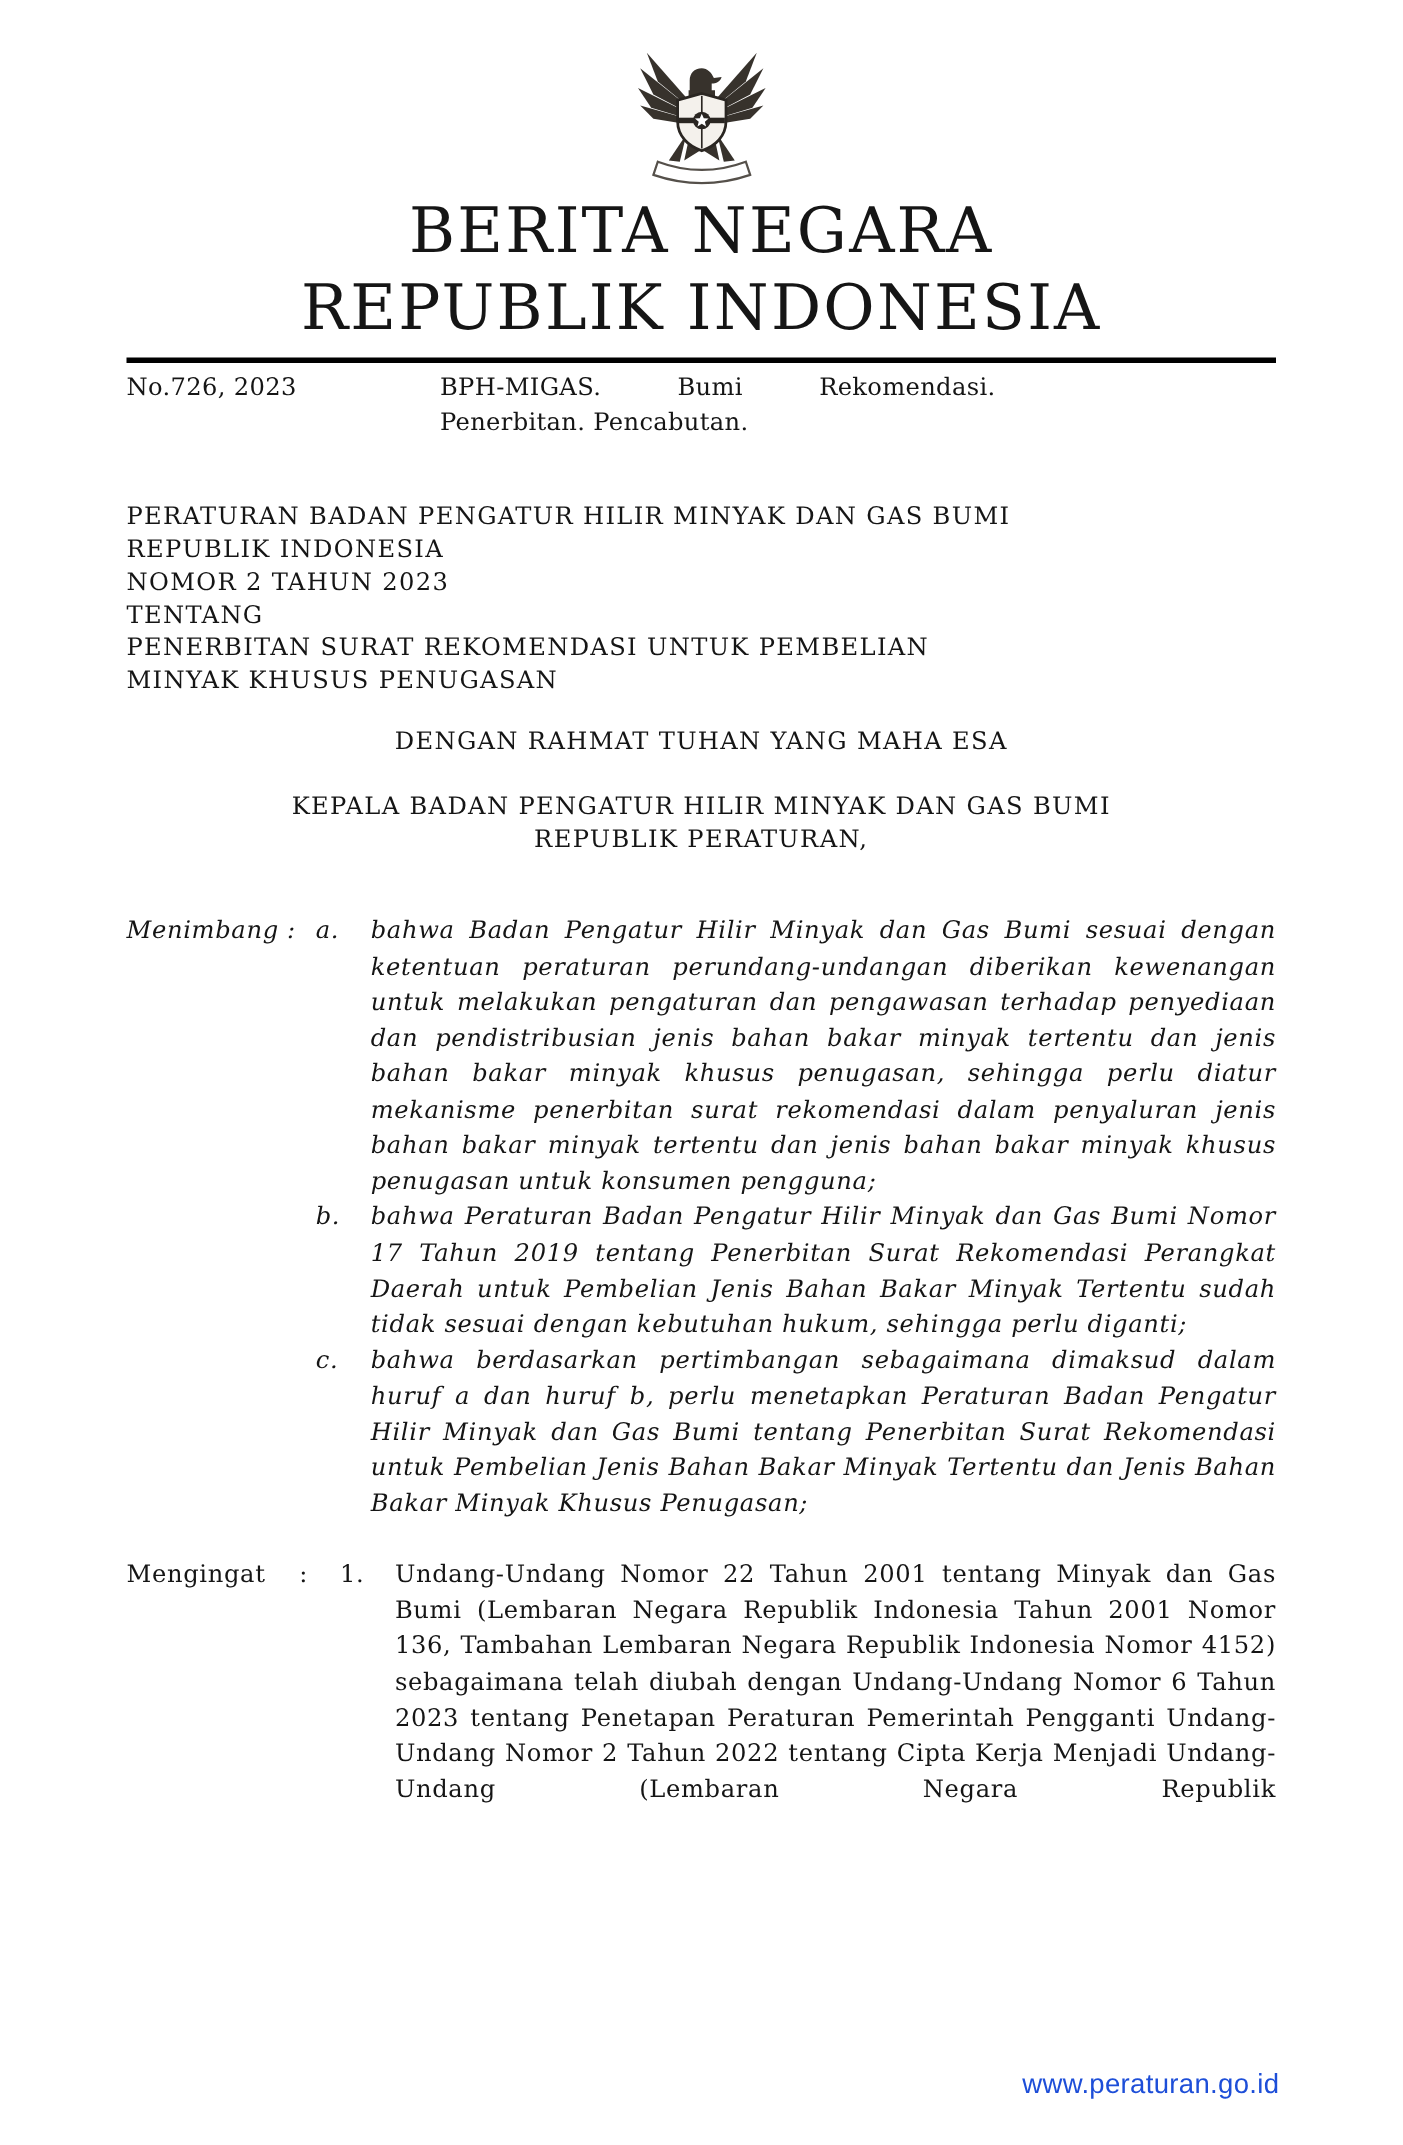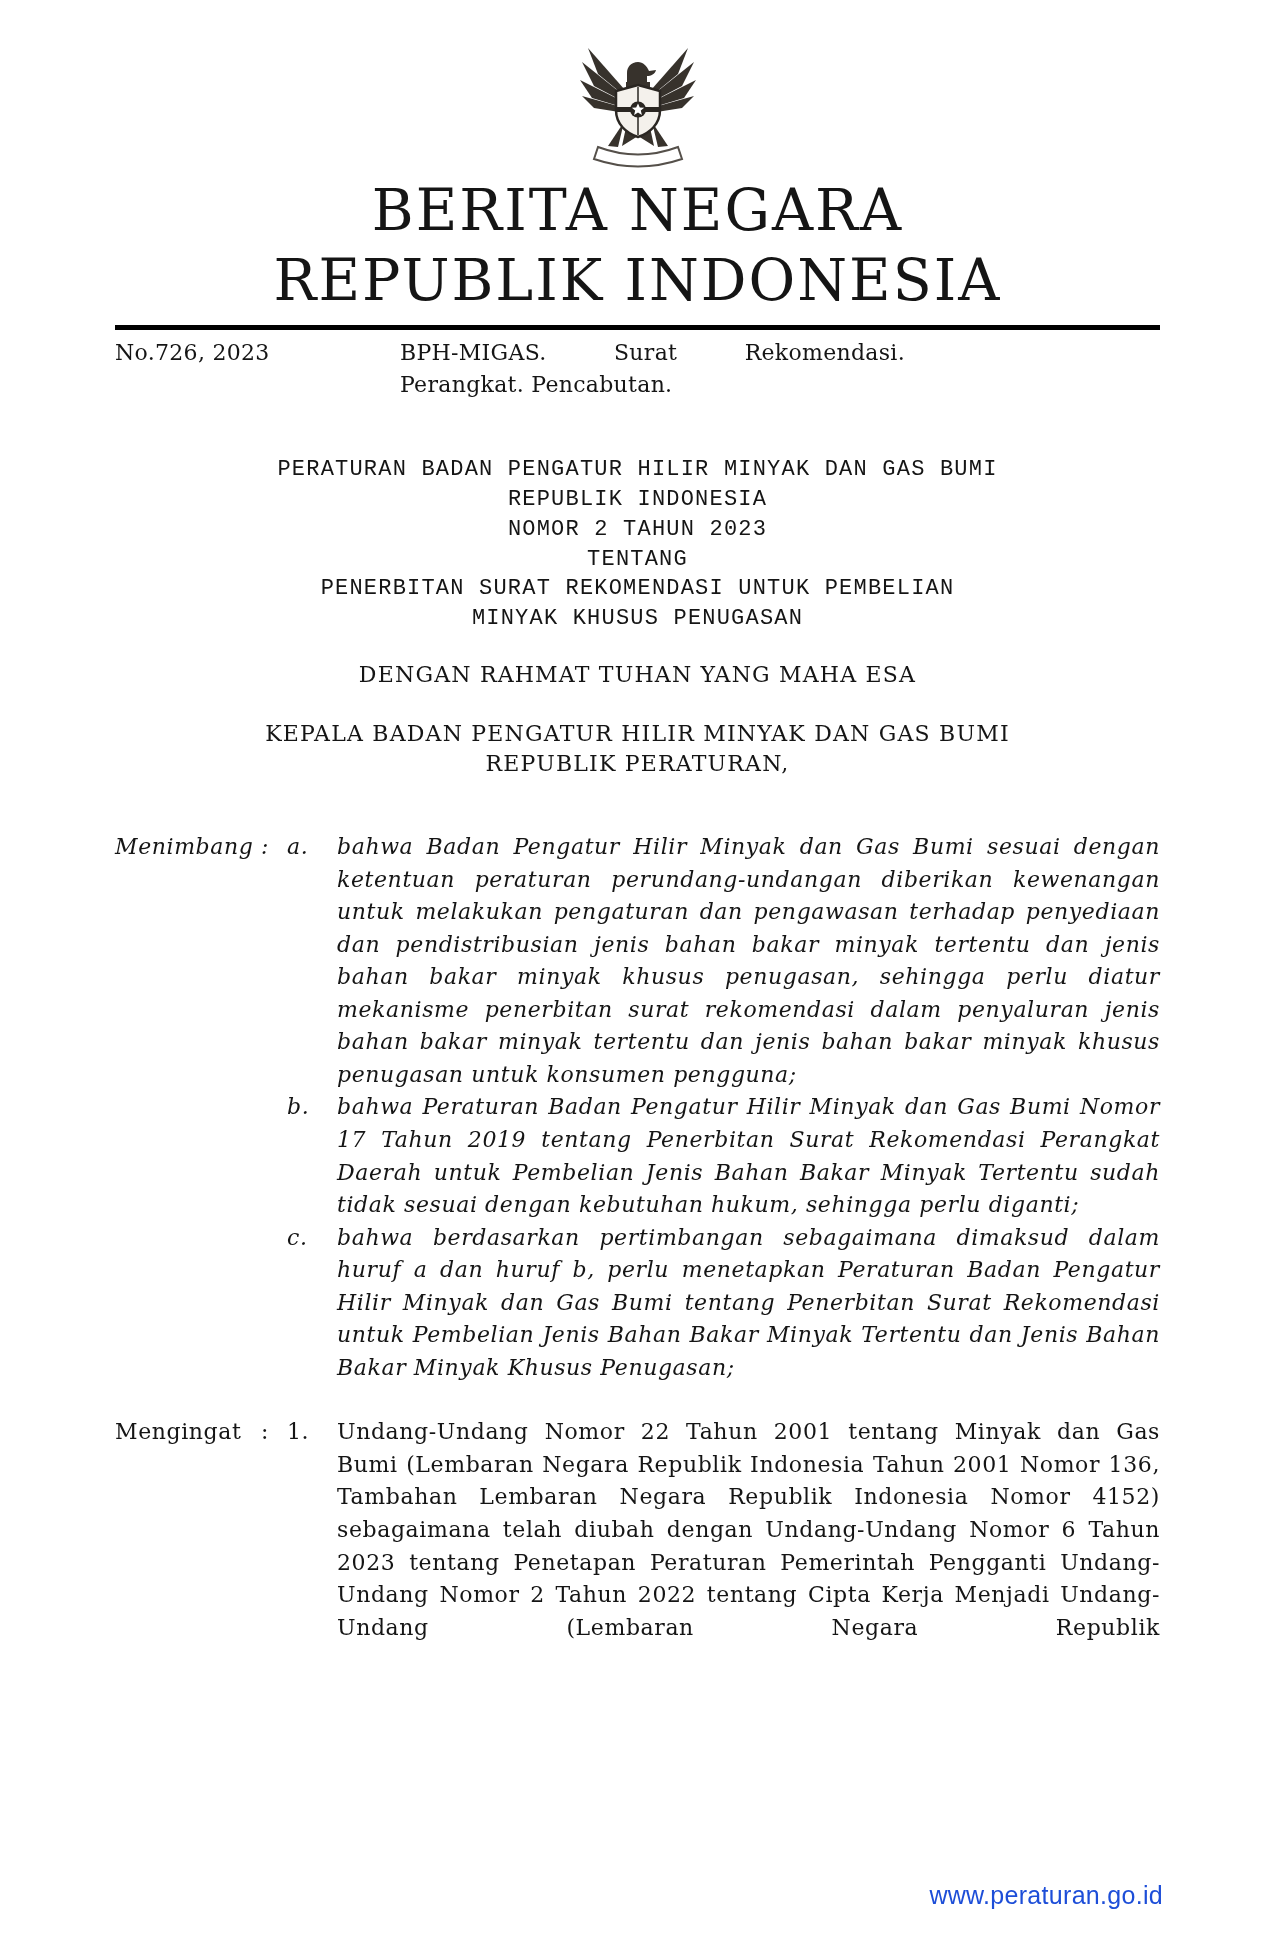--- a/index.html
+++ b/index.html
@@ -32,25 +32,24 @@
     margin-top: 7px;
     font-size: 22px;
     line-height: 1.45;
     letter-spacing: 0.3px;
   }
   .masthead-no { width: 285px; flex: none; }
   .masthead-subject { width: 505px; text-align: justify; }
 
   .title-block {
     margin-top: 54px;
-    text-align: center;
+    text-align: left;
     font-size: 22px;
     line-height: 1.36;
     letter-spacing: 1.2px;
-    font-family: Liberation Mono, monospace;
   }
   .invocation {
     margin-top: 28px;
     text-align: center;
     font-size: 22px;
     letter-spacing: 1.2px;
   }
   .authority {
     margin-top: 32px;
     text-align: center;
@@ -61,21 +60,21 @@
 
   .clause {
     display: grid;
     grid-template-columns: 146px 26px 1fr;
     font-size: 22px;
     line-height: 1.48;
     letter-spacing: 0.6px;
     align-items: start;
   }
   .considerations { margin-top: 52px; font-style: italic; }
-  .legal-basis { margin-top: 32px; }
+  .legal-basis { margin-top: 32px; gap: 11px; }
   .clause-item { display: grid; grid-template-columns: 50px 1fr; }
   .item-text { text-align: justify; }
   .item-text.continued { text-align-last: justify; }
 
   .footer-watermark {
     position: absolute;
     right: 112px;
     bottom: 40px;
     font-family: "Liberation Sans", sans-serif;
     font-size: 25px;
@@ -124,21 +123,21 @@
 
   <h1 class="masthead-title">
     <span>BERITA NEGARA</span><br>
     <span>REPUBLIK INDONESIA</span>
   </h1>
 
   <div class="rule"></div>
 
   <div class="masthead-row">
     <div class="masthead-no">No.726, 2023</div>
-    <div class="masthead-subject">BPH-MIGAS. Surat Rekomendasi. Perangkat. Pencabutan.</div>
+    <div class="masthead-subject">BPH-MIGAS. Bumi Rekomendasi. Penerbitan. Pencabutan.</div>
   </div>
 
   <div class="title-block">
     <div>PERATURAN BADAN PENGATUR HILIR MINYAK DAN GAS BUMI</div>
     <div>REPUBLIK INDONESIA</div>
     <div>NOMOR 2 TAHUN 2023</div>
     <div>TENTANG</div>
     <div>PENERBITAN SURAT REKOMENDASI UNTUK PEMBELIAN</div>
     <div>MINYAK KHUSUS PENUGASAN</div>
   </div>

